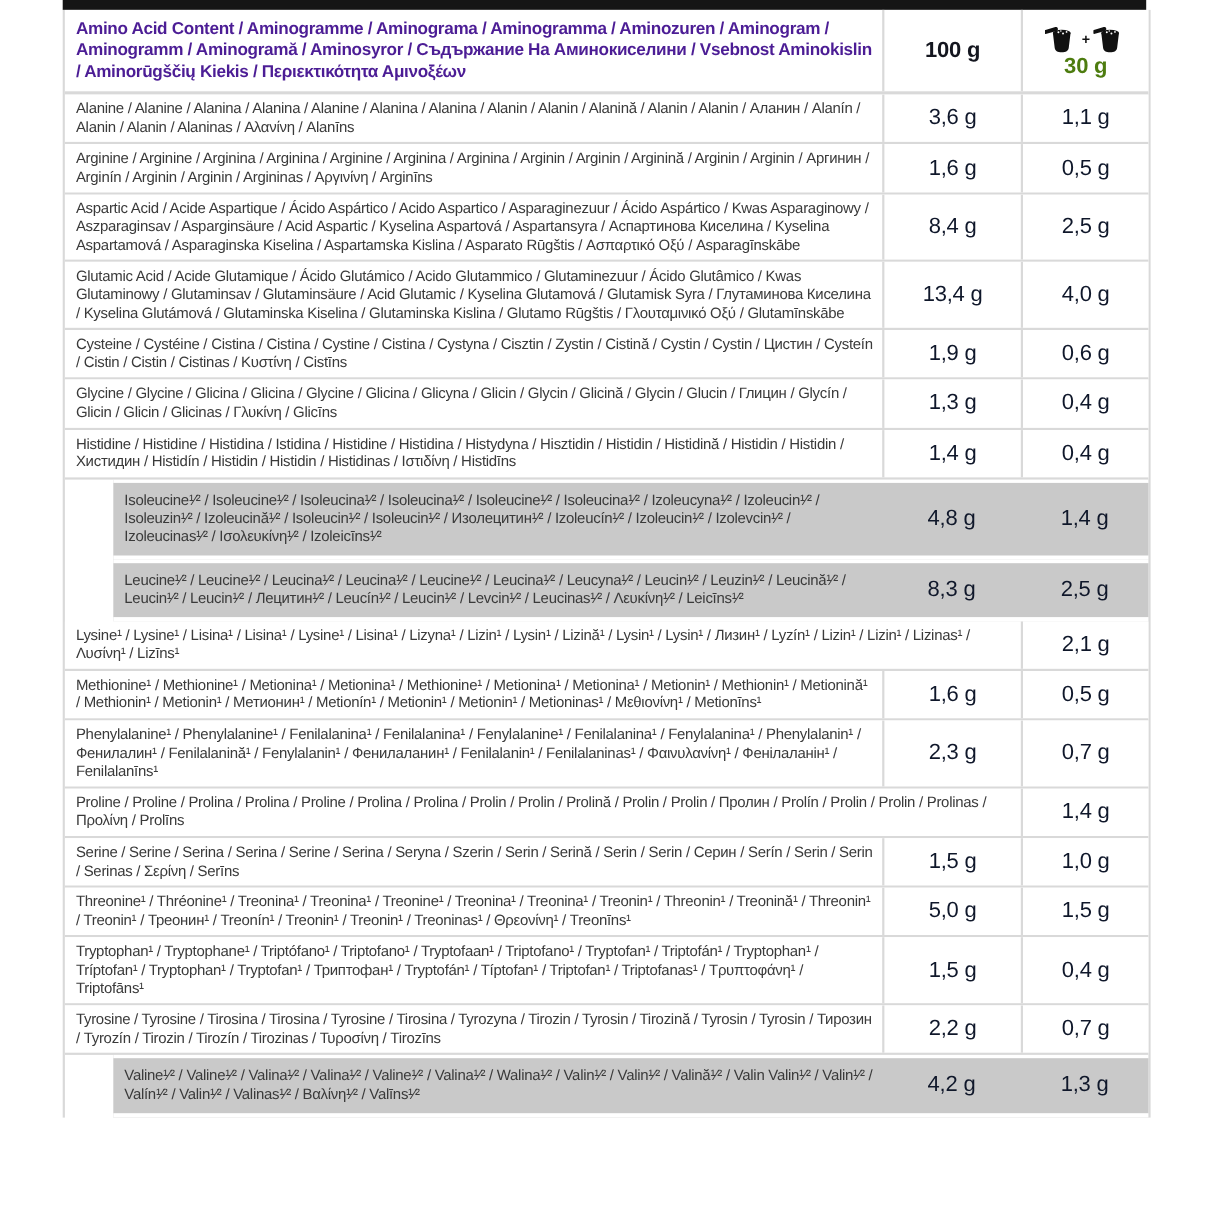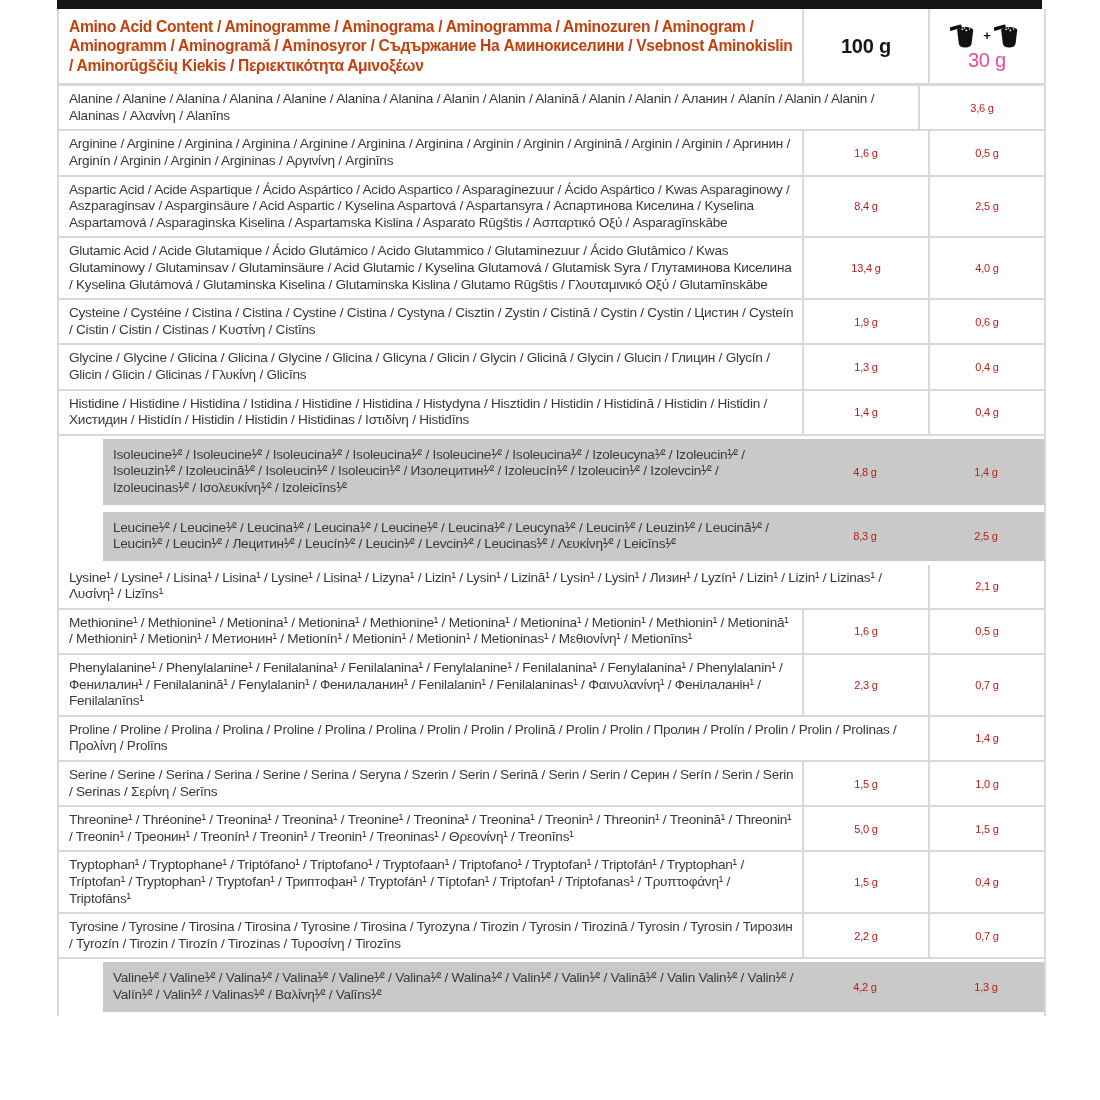--- a/index.html
+++ b/index.html
@@ -32,52 +32,52 @@
     padding:5px 8px 5px 10px;
     font-size:13.6px;line-height:16.6px;
     letter-spacing:-0.25px;
     color:#3a3a3a;
     font-weight:500;
   }
   .val-cell{
     flex:0 0 126px;
     justify-content:center;
     border-left:2px solid #d9d9d9;
-    font-size:11px;
-    color:#b91c1c;
+    font-size:20px;
+    color:#0f172a;
     letter-spacing:-0.2px;
   }
   .val-cell.last{flex:0 0 116px;}
   .row.gray{
     background:#c9c9c9;
     border-bottom:4px solid #ffffff;
     border-top:3px solid #ffffff;
     padding-top:3px;padding-bottom:3px;margin-left:44px;
   }
   .row.gray .val-cell{border-left:none;}
   
   .row.head{border-bottom:3px solid #d9d9d9;}
   .row.head .name-cell{
     font-size:15.6px;line-height:19.4px;
-    font-weight:700;color:#c2410c;
+    font-weight:700;color:#4c1d95;
     letter-spacing:-0.3px;
     padding:8px 8px 8px 10px;
   }
   .row.head .val-cell{
     font-size:20px;font-weight:700;color:#14161f;
     flex-direction:column;justify-content:center;
   }
   .scoops{
     display:flex;align-items:center;gap:3px;margin-bottom:1px;
   }
   .plus{
     font-size:13px;font-weight:700;color:#111;line-height:1;
   }
   .scoop-svg{display:block;}
-  .g30{font-size:20px;font-weight:400;color:#ec4899;line-height:1;}
+  .g30{font-size:20px;font-weight:700;color:#4d7c0f;line-height:1;}
 </style>
 </head>
 <body>
 
 <div class="sheet">
   <div class="label-table">
     <div class="top-bar"></div>
     <div class="tbl">
 
       <div class="row head">
@@ -116,20 +116,21 @@
             </svg>
           </span>
           <span class="g30">30 g</span>
         </div>
       </div>
 
       <div id="rows-container">
   <div class="row">
     <div class="cell name-cell">Alanine / Alanine / Alanina / Alanina / Alanine / Alanina / Alanina / Alanin / Alanin / Alanină / Alanin / Alanin / Аланин / Alanín / Alanin / Alanin / Alaninas / Αλανίνη / Alanīns</div>
     <div class="cell val-cell">3,6 g</div>
+    <div class="cell val-cell last">1,1 g</div>
   </div>
 
   <div class="row">
     <div class="cell name-cell">Arginine / Arginine / Arginina / Arginina / Arginine / Arginina / Arginina / Arginin / Arginin / Arginină / Arginin / Arginin / Аргинин / Arginín / Arginin / Arginin / Argininas / Αργινίνη / Arginīns</div>
     <div class="cell val-cell">1,6 g</div>
     <div class="cell val-cell last">0,5 g</div>
   </div>
 
   <div class="row">
     <div class="cell name-cell">Aspartic Acid / Acide Aspartique / Ácido Aspártico / Acido Aspartico / Asparaginezuur / Ácido Aspártico / Kwas Asparaginowy / Aszparaginsav / Asparginsäure / Acid Aspartic / Kyselina Aspartová / Aspartansyra / Аспартинова Киселина / Kyselina Aspartamová / Asparaginska Kiselina / Aspartamska Kislina / Asparato Rūgštis / Ασπαρτικό Οξύ / Asparagīnskābe</div>

